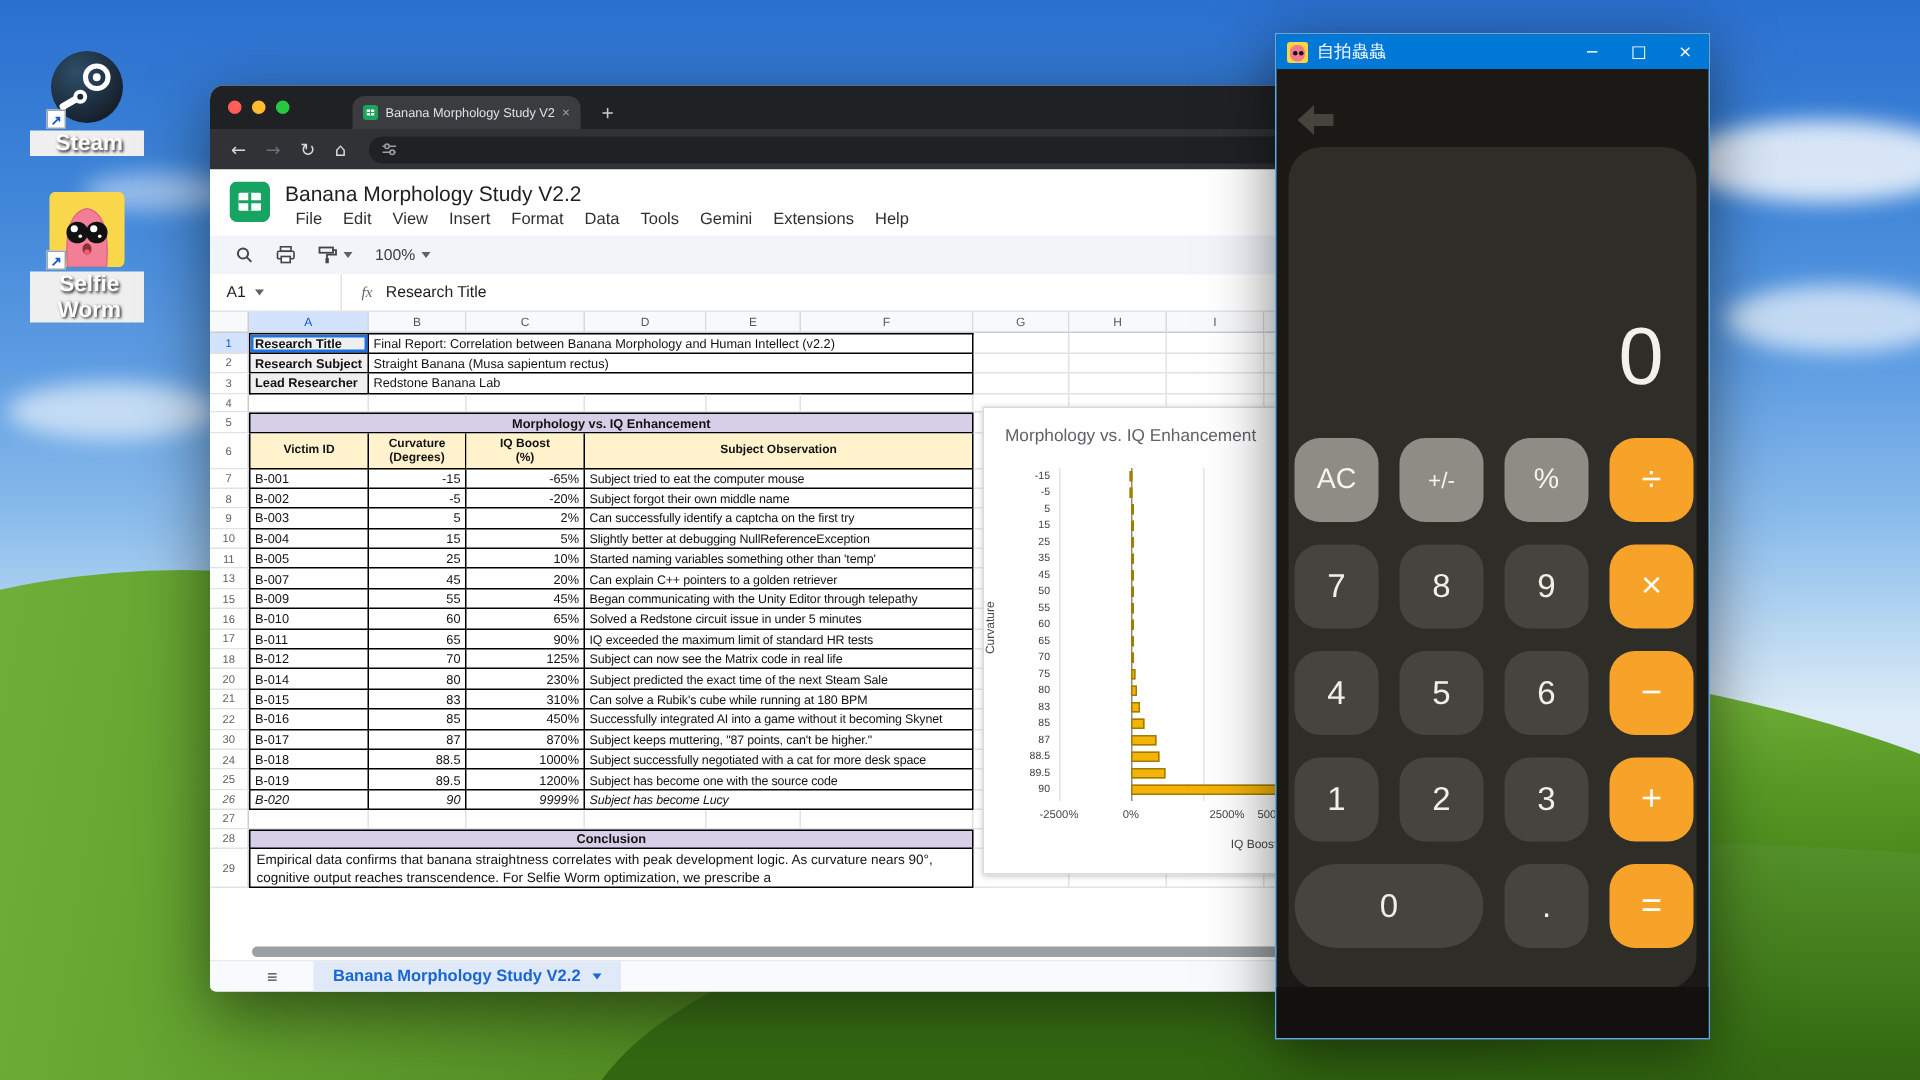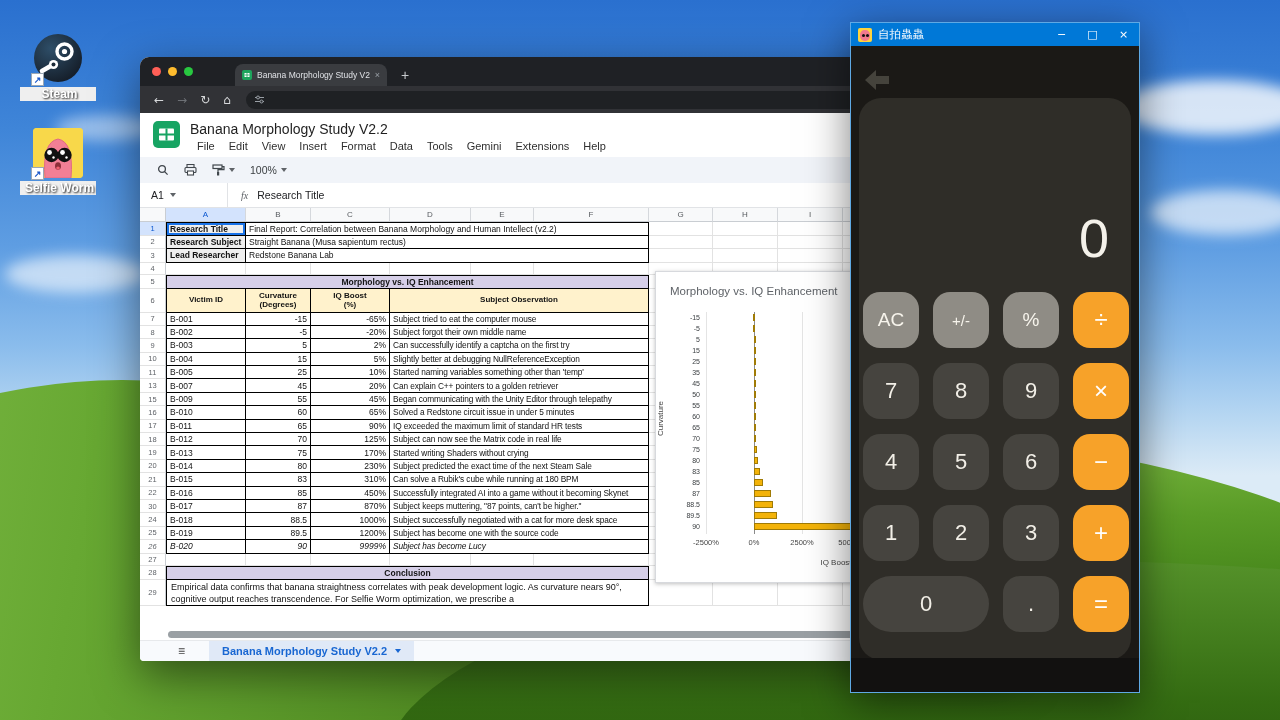--- a/index.html
+++ b/index.html
@@ -11,21 +11,21 @@
   .hill1{left:-12%;top:430px;width:125%;height:380px;border-radius:50% 50% 0 0/90% 70% 0 0;
     background:linear-gradient(#86c24a 0%,#5a9c27 30%,#3c7b15 60%,#2f6110 100%);transform:rotate(-3deg);}
   .hill2{left:-28%;top:380px;width:75%;height:420px;border-radius:50% 50% 0 0/95% 85% 0 0;
     background:linear-gradient(100deg,#8cc553 0%,#67a832 45%,#477f1c 100%);}
   .hill3{left:30%;top:560px;width:110%;height:260px;border-radius:45% 55% 0 0/80% 60% 0 0;
     background:linear-gradient(#55922a 0%,#346c12 55%,#27520c 100%);}
   .cloud{position:absolute;background:#fff;border-radius:50%;filter:blur(7px);opacity:.8;}
   
   .dicon{position:absolute;width:76px;text-align:center;cursor:pointer;}
   .dicon .img{position:relative;margin:0 auto;width:50px;height:50px;}
-  .dicon .lbl{margin-top:3px;font-size:12px;color:#fff;text-shadow:1px 1px 2px rgba(0,0,0,.85);}
+  .dicon .lbl{margin-top:3px;font-size:15px;color:#fff;text-shadow:1px 1px 2px rgba(0,0,0,.85);}
   .shortcut{position:absolute;left:-2px;bottom:-2px;width:13px;height:13px;background:#fff;border:1px solid #9aa7b5;
     box-sizing:border-box;display:flex;align-items:center;justify-content:center;font-size:9px;color:#1a57c9;font-weight:bold;}
   .steam-circle{width:48px;height:48px;border-radius:50%;background:radial-gradient(circle at 35% 30%,#2e4e68,#16202c 75%);margin:1px auto;}
   .worm-box{width:50px;height:50px;background:#f8d84a;border-radius:4px;overflow:hidden;}
   
   .win{position:absolute;left:140px;top:57px;width:875px;height:604px;background:#fff;
     border-radius:9px 9px 4px 4px;box-shadow:0 14px 45px rgba(0,0,0,.5);display:flex;flex-direction:column;}
   .tabbar{height:29px;background:#1f2125;border-radius:9px 9px 0 0;display:flex;align-items:flex-end;flex:0 0 auto;}
   .lights{display:flex;gap:7px;padding:0 12px;align-self:center;}
   .light{width:9px;height:9px;border-radius:50%;}
@@ -448,31 +448,20 @@
             <div class="c txtc blk bkL" data-interactable="true" style="width: 80px;">B-012</div>
             <div class="c numc blk" data-interactable="true" style="width: 65px;">70</div>
             <div class="c numc blk" data-interactable="true" style="width: 79px;">125%</div>
             <div class="c txtc obs blk" data-interactable="true" style="width: 259px;">Subject can now see the Matrix code in real life</div>
             <div class="c" data-interactable="true" style="width: 64px;"></div>
             <div class="c" data-interactable="true" style="width: 65px;"></div>
             <div class="c" data-interactable="true" style="width: 65px;"></div>
             <div class="c" data-interactable="true" style="width: 200px;"></div>
           </div>
           <div class="row" data-interactable="false" style="height: 13.4px;">
-            <div class="rn" data-interactable="true">19</div>
-            <div class="c txtc blk bkL" data-interactable="true" style="width: 80px;">B-013</div>
-            <div class="c numc blk" data-interactable="true" style="width: 65px;">75</div>
-            <div class="c numc blk" data-interactable="true" style="width: 79px;">170%</div>
-            <div class="c txtc obs blk" data-interactable="true" style="width: 259px;">Started writing Shaders without crying</div>
-            <div class="c" data-interactable="true" style="width: 64px;"></div>
-            <div class="c" data-interactable="true" style="width: 65px;"></div>
-            <div class="c" data-interactable="true" style="width: 65px;"></div>
-            <div class="c" data-interactable="true" style="width: 200px;"></div>
-          </div>
-          <div class="row" data-interactable="false" style="height: 13.4px;">
             <div class="rn" data-interactable="true">20</div>
             <div class="c txtc blk bkL" data-interactable="true" style="width: 80px;">B-014</div>
             <div class="c numc blk" data-interactable="true" style="width: 65px;">80</div>
             <div class="c numc blk" data-interactable="true" style="width: 79px;">230%</div>
             <div class="c txtc obs blk" data-interactable="true" style="width: 259px;">Subject predicted the exact time of the next Steam Sale</div>
             <div class="c" data-interactable="true" style="width: 64px;"></div>
             <div class="c" data-interactable="true" style="width: 65px;"></div>
             <div class="c" data-interactable="true" style="width: 65px;"></div>
             <div class="c" data-interactable="true" style="width: 200px;"></div>
           </div>
@@ -577,21 +566,21 @@
       <div class="chart" data-interactable="true">
         <div class="ch-body" id="chart-body" data-interactable="false">
           <div class="ch-title" data-interactable="false">Morphology vs. IQ Enhancement</div>
           <div class="ch-ylab" data-interactable="false">Curvature</div>
           <div class="ch-xlab" data-interactable="false">IQ Boost</div>
         <div class="gl" data-interactable="false" style="left: 50px;"></div>
             <div class="ch-tick" data-interactable="false" style="left: 50px;">-2500%</div>
             <div class="gl zero" data-interactable="false" style="left: 98px;"></div>
             <div class="ch-tick" data-interactable="false" style="left: 98px;">0%</div>
             <div class="gl" data-interactable="false" style="left: 146px;"></div>
-            <div class="ch-tick" data-interactable="false" style="left: 146px;">2500%</div>
+            <div class="ch-tick" data-interactable="false" style="left: 162px;">2500%</div>
             <div class="gl" data-interactable="false" style="left: 194px;"></div>
             <div class="ch-tick" data-interactable="false" style="left: 194px;">5000%</div>
             <div class="ch-cat" data-interactable="false" style="top: 40px;">-15</div>
             <div class="ch-lane" data-interactable="false" style="top: 40px;">
               <div class="ch-bar" data-interactable="false" style="width: 1.248px; left: 46.752px; background: rgb(243, 179, 9);"></div>
             </div>
             <div class="ch-cat" data-interactable="false" style="top: 51px;">-5</div>
             <div class="ch-lane" data-interactable="false" style="top: 51px;">
               <div class="ch-bar" data-interactable="false" style="width: 1.2px; left: 46.8px; background: rgb(243, 179, 9);"></div>
             </div>

